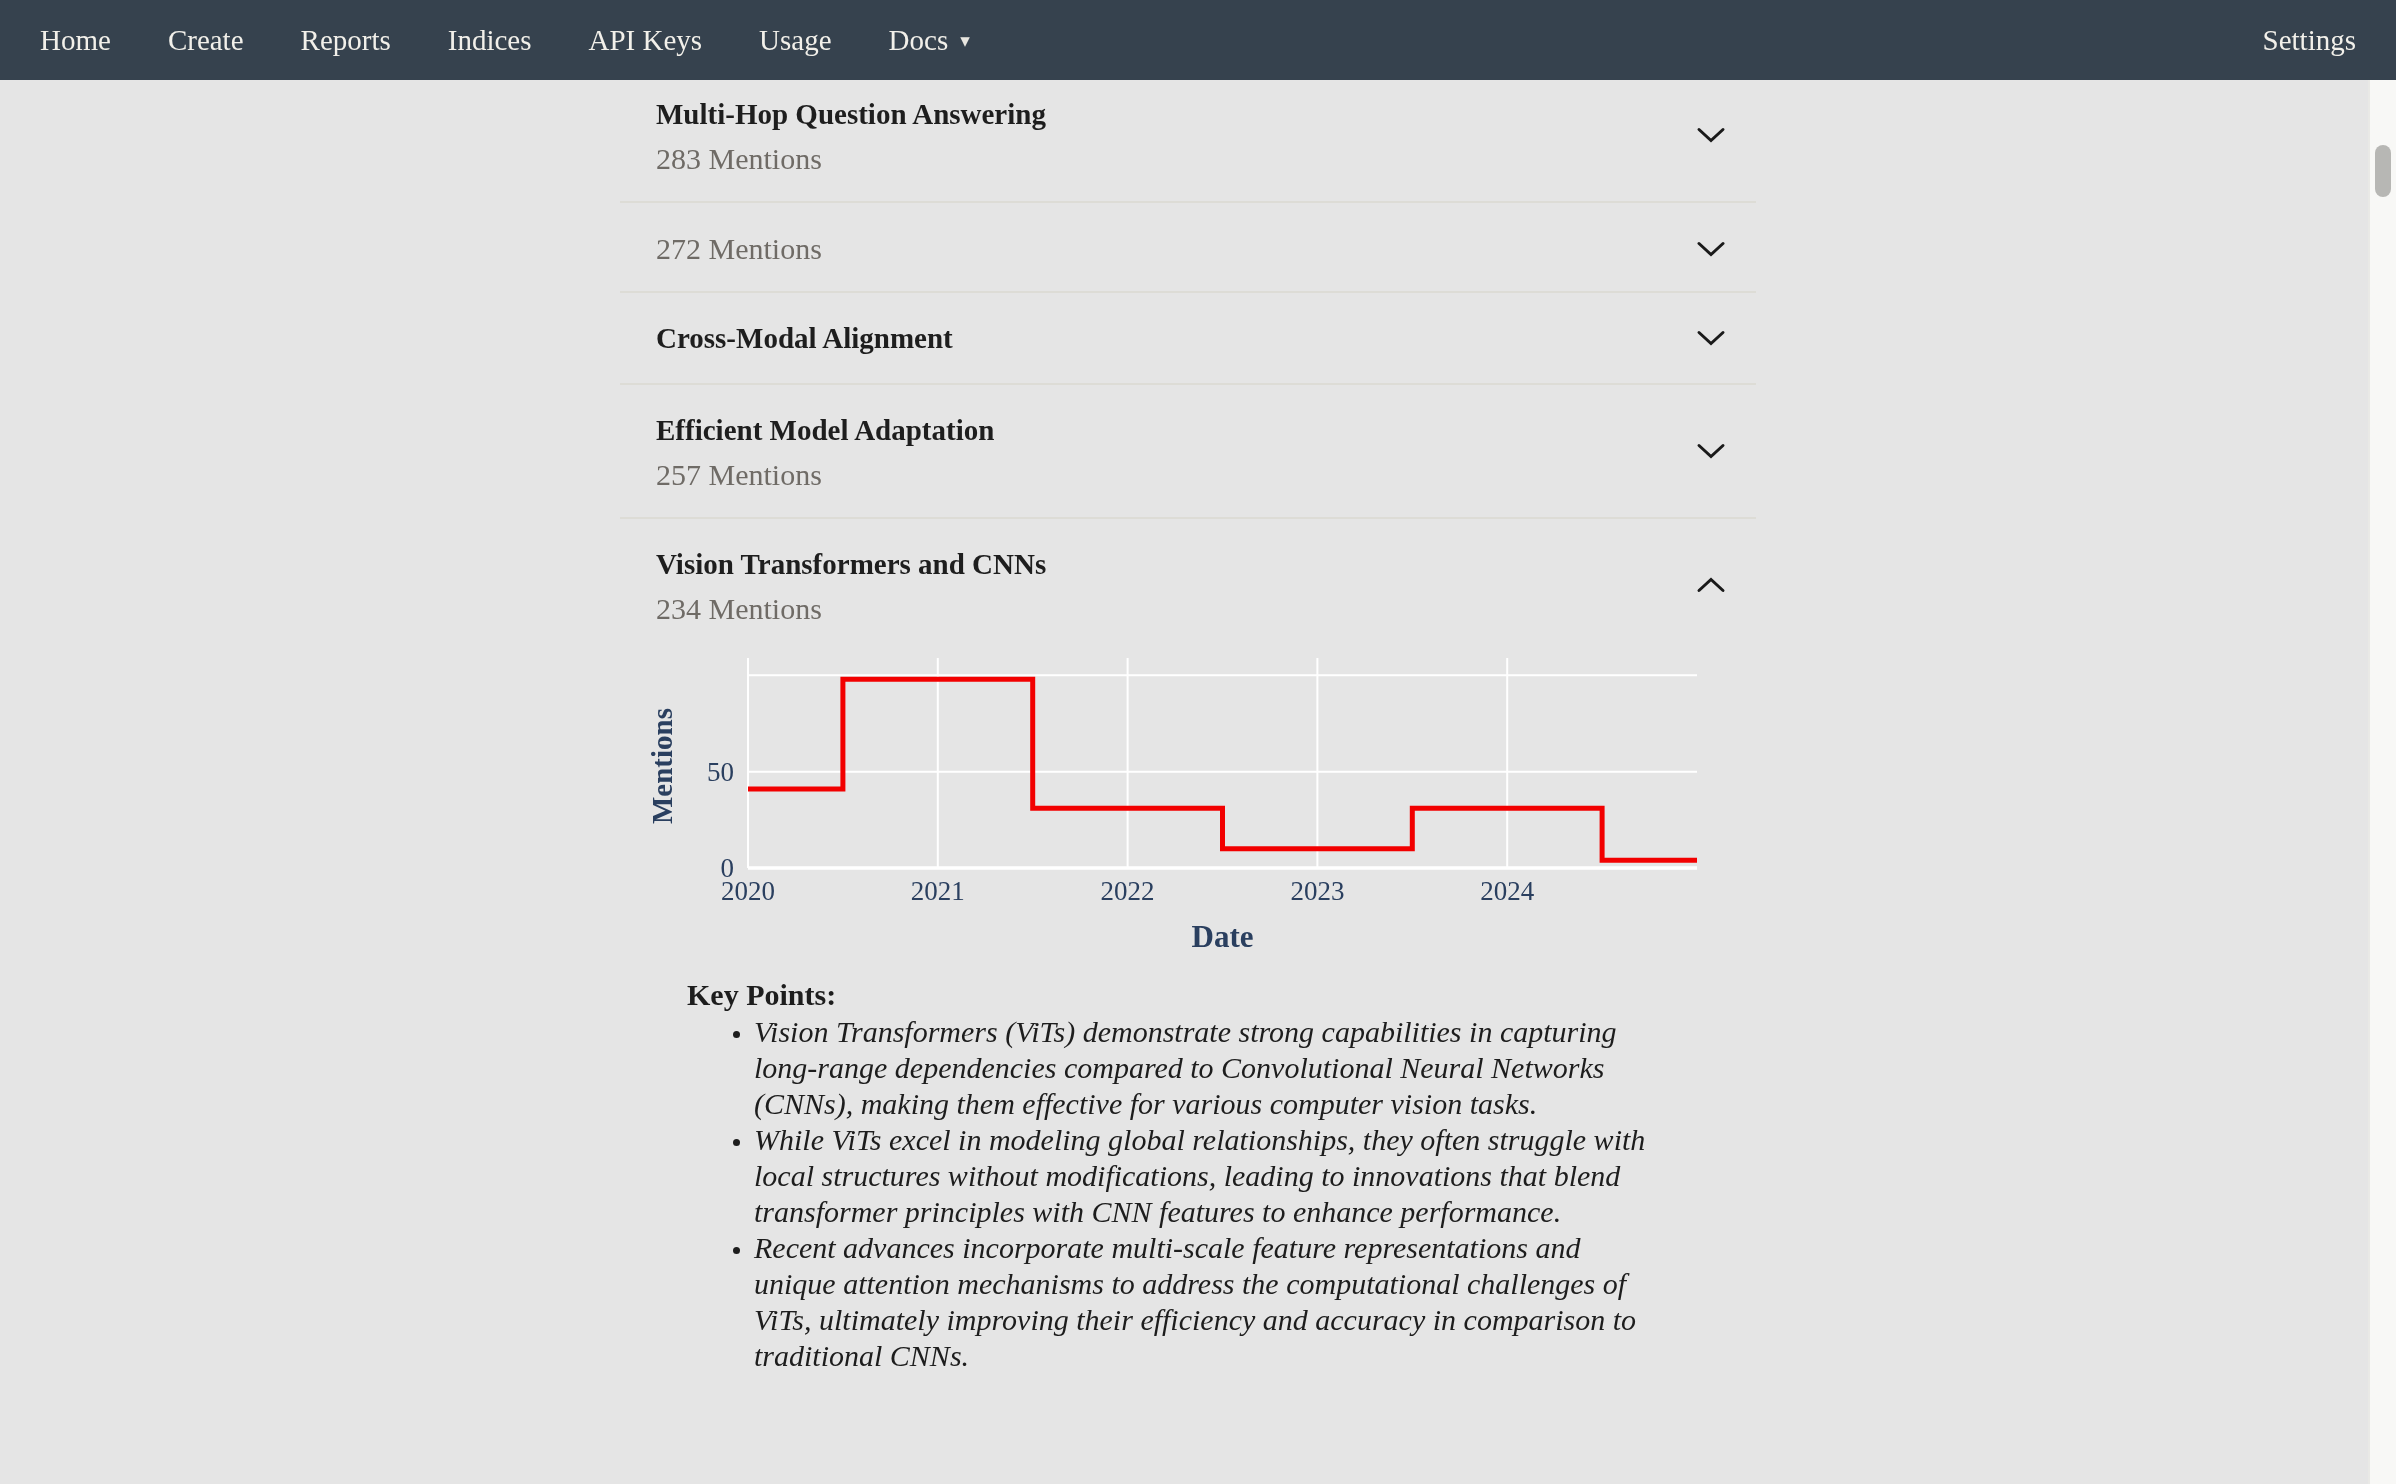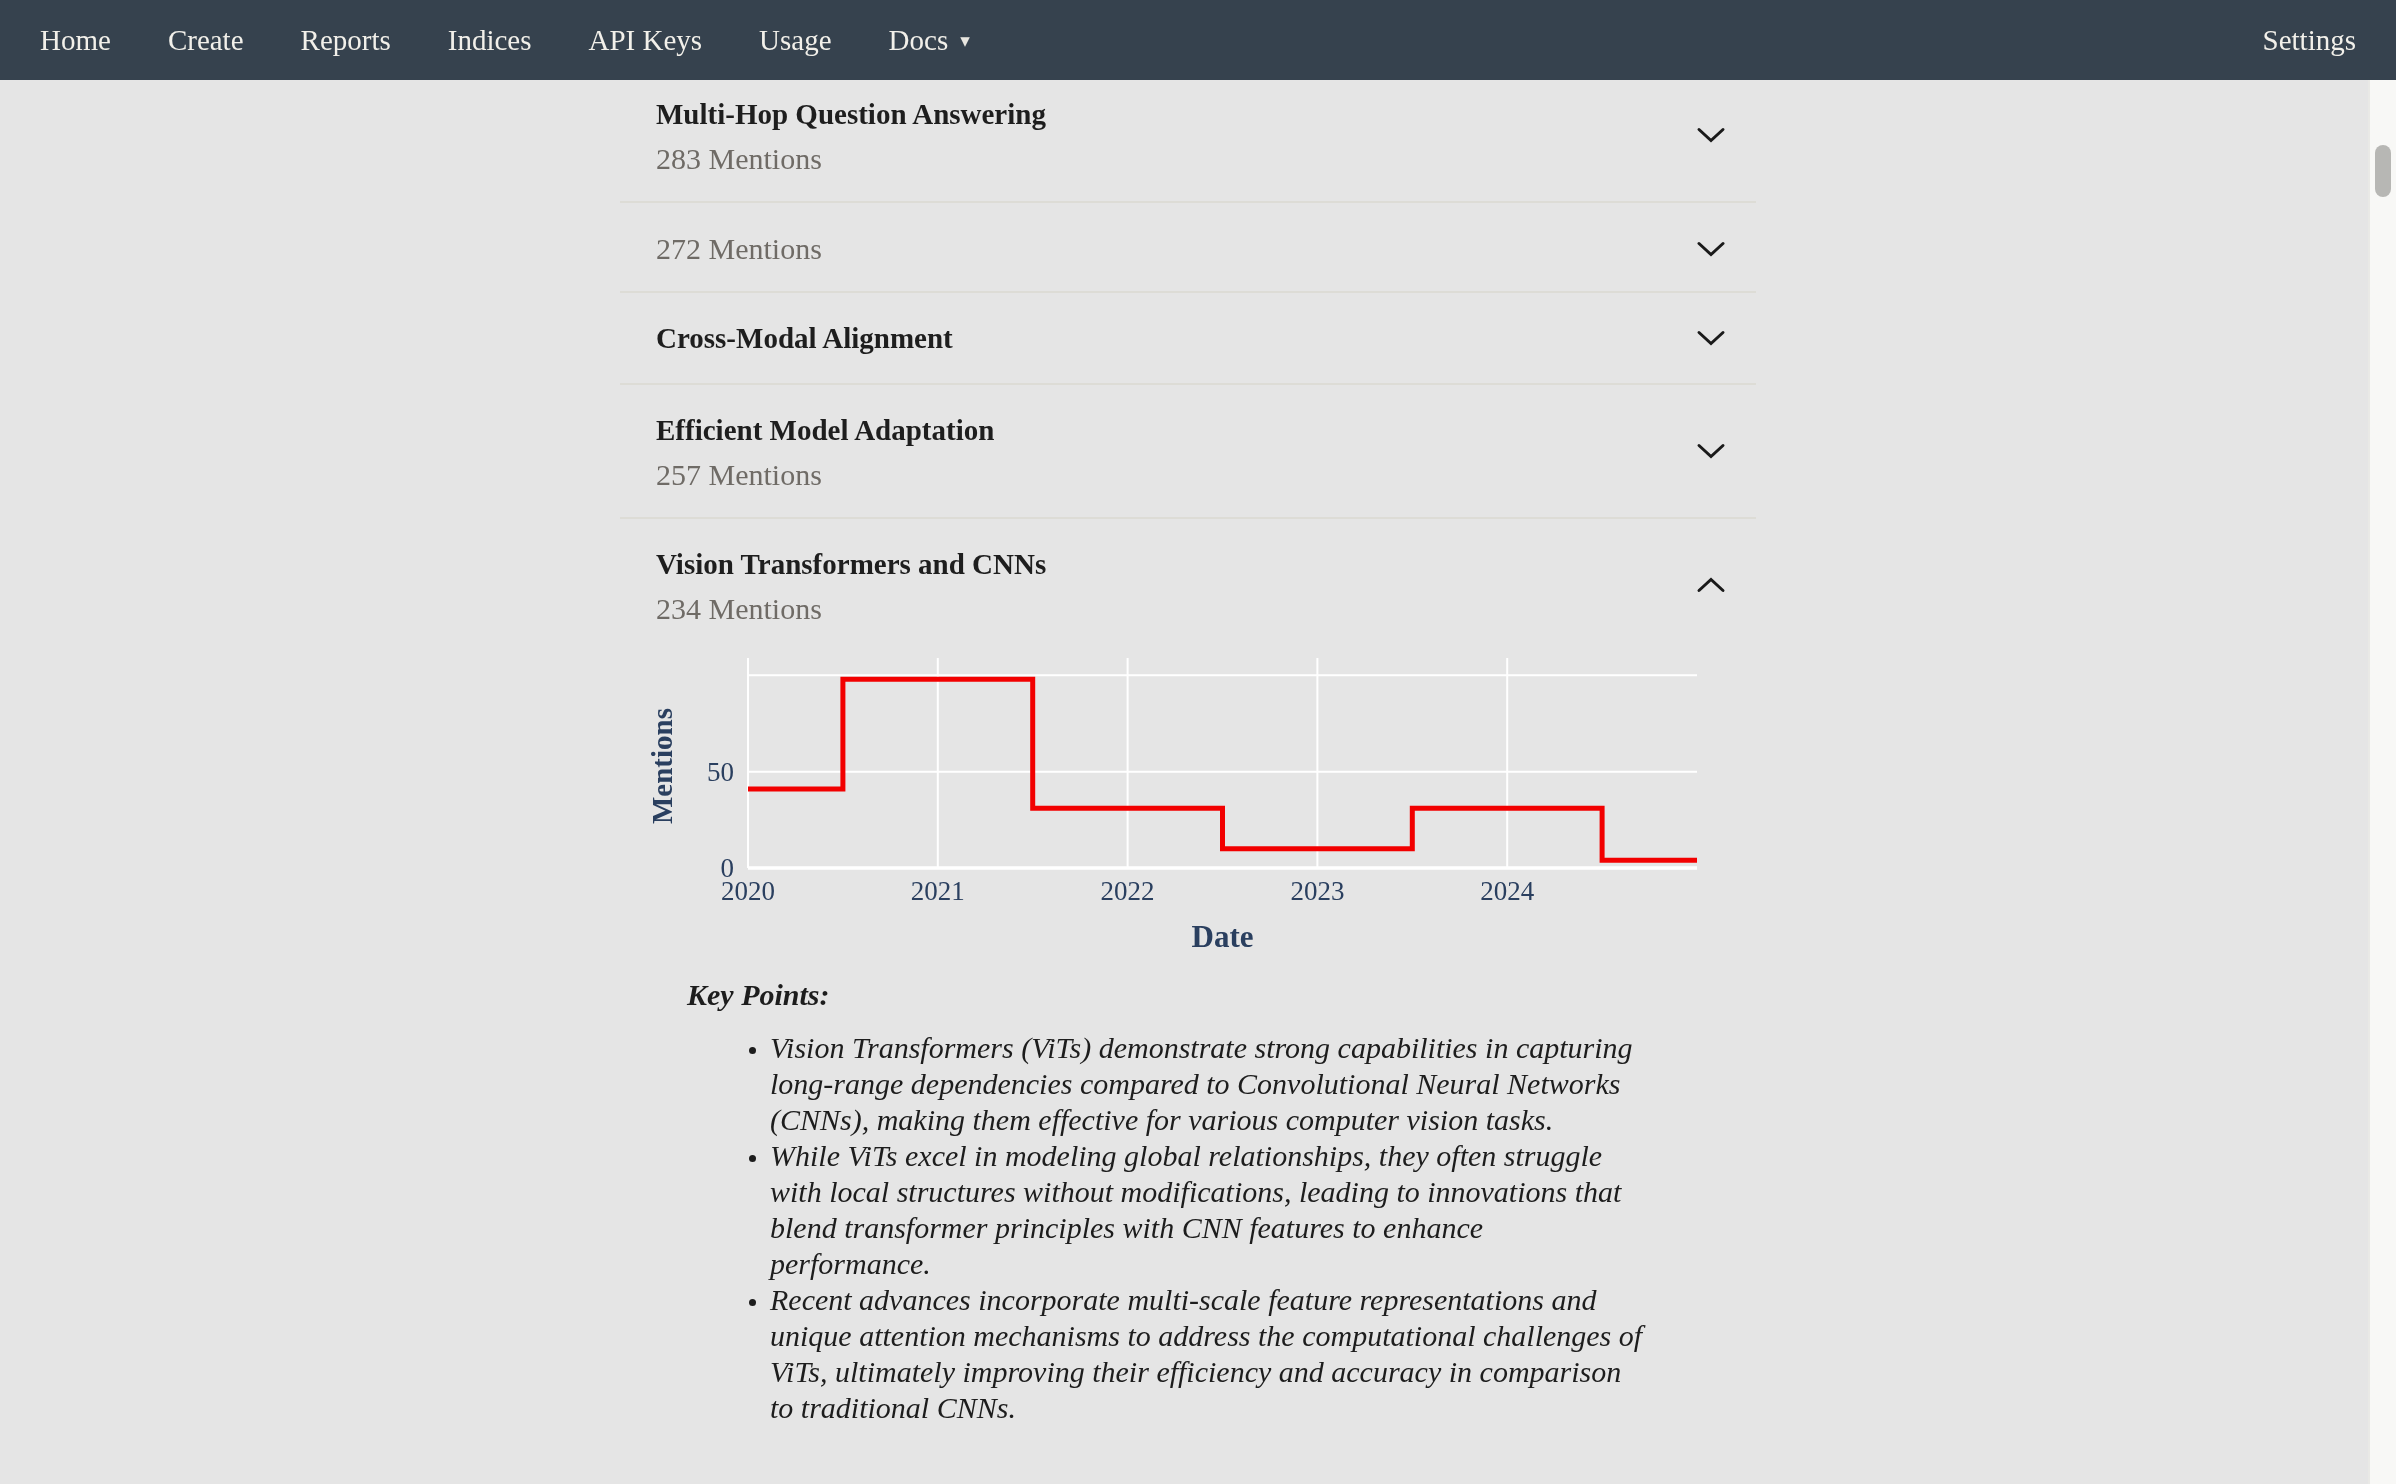--- a/index.html
+++ b/index.html
@@ -26,22 +26,22 @@
   .chev-btn{
     position:absolute;right:24px;top:50%;transform:translateY(-50%);
     background:none;border:none;padding:6px;cursor:pointer;line-height:0;
   }
   .chev-btn svg{display:block;}
   
   .chart-wrap{margin-top:30px;}
   .chart-wrap svg{display:block;}
   
   .keypoints{margin-top:18px;padding-left:67px;padding-right:90px;color:#1d1d1d;}
-  .kp-label{font-size:30px;line-height:38px;font-weight:700;font-style:italic;}
-  .kp-list{margin:16px;padding-left:67px;max-width:935px;}
+  .kp-label{font-size:30px;line-height:38px;font-weight:700;}
+  .kp-list{margin:0;padding-left:67px;max-width:935px;}
   .kp-list li{
     font-size:30px;line-height:36px;font-style:italic;margin:0;padding-left:0;
   }
   .kp-list li::marker{font-size:24px;}
   
   .scroll-track{
     position:absolute;top:80px;right:0;width:28px;height:1404px;
     background:#f8f8f6;border-left:2px solid #e9e9e6;box-sizing:border-box;
   }
   .scroll-thumb{

